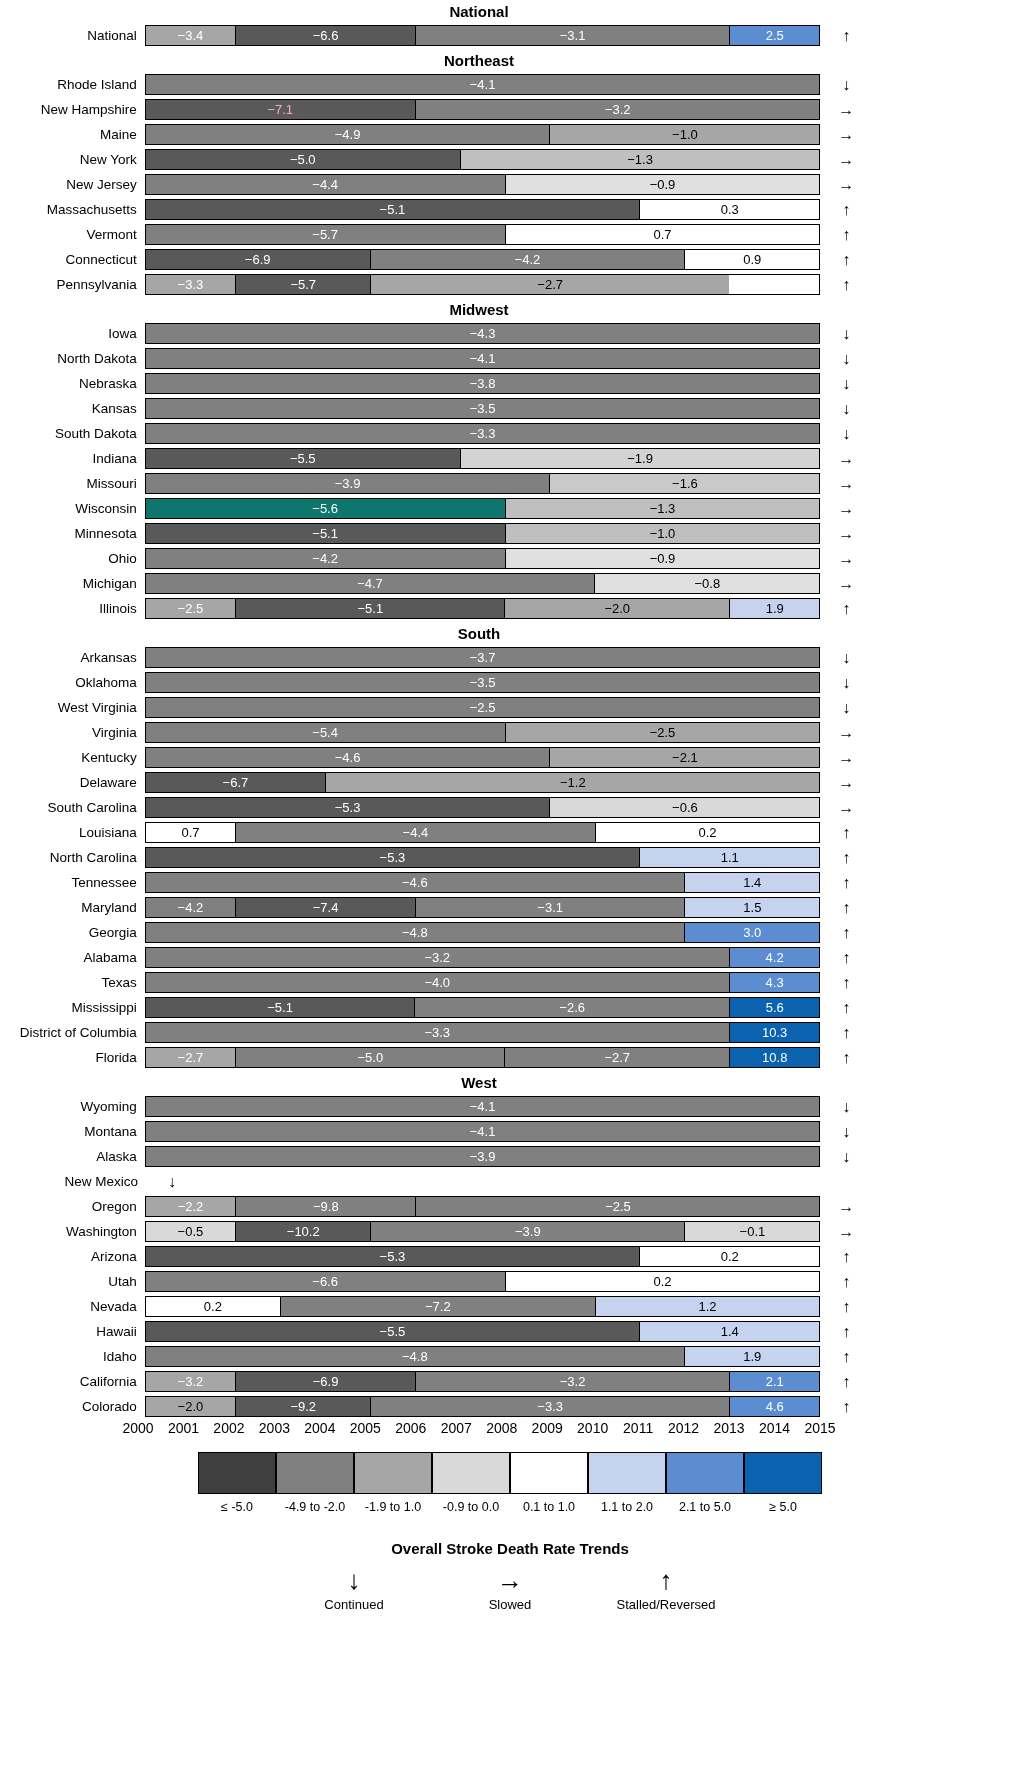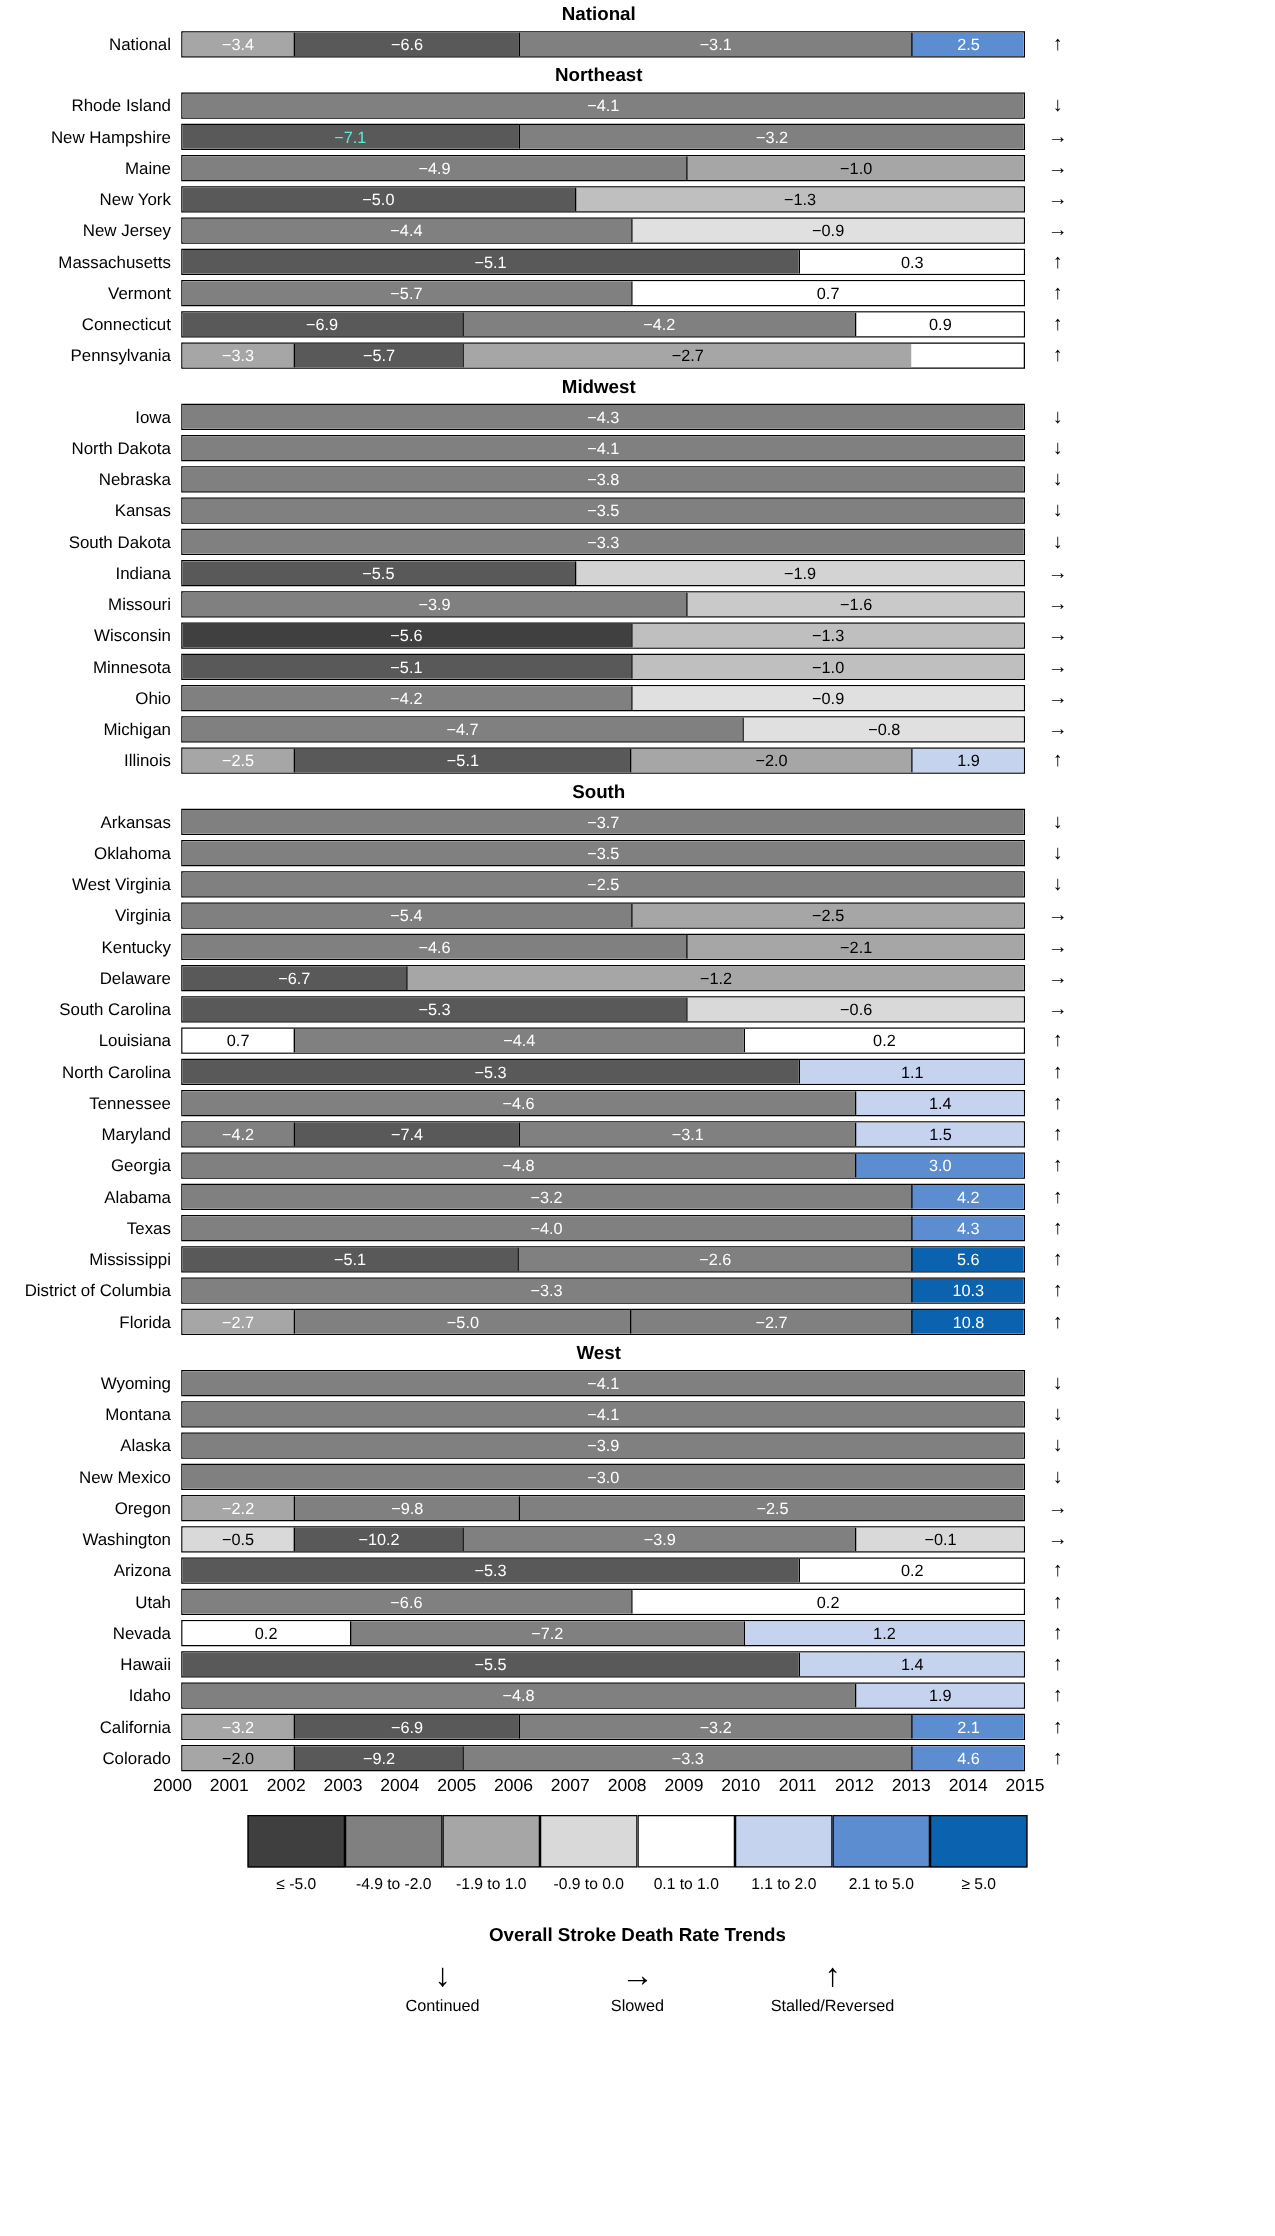--- a/index.html
+++ b/index.html
@@ -53,21 +53,21 @@
       <div class="row">
         <div class="lbl">Rhode Island</div>
         <div class="bars">
           <div class="seg" style="flex: 15 0 0px; background: rgb(128, 128, 128); color: rgb(255, 255, 255);">−4.1</div>
         </div>
         <div class="arrowcell">↓</div>
       </div>
       <div class="row">
         <div class="lbl">New Hampshire</div>
         <div class="bars">
-          <div class="seg" style="flex: 6 0 0px; background: rgb(89, 89, 89); color: #5eead4; text-align: center;">−7.1</div>
+          <div class="seg" style="flex: 6 0 0px; background: rgb(89, 89, 89); color: #f9a8d4; text-align: center;">−7.1</div>
           <div class="seg" style="flex: 9 0 0px; background: rgb(128, 128, 128); color: rgb(255, 255, 255);">−3.2</div>
         </div>
         <div class="arrowcell">→</div>
       </div>
       <div class="row">
         <div class="lbl">Maine</div>
         <div class="bars">
           <div class="seg" style="flex: 9 0 0px; background: rgb(128, 128, 128); color: rgb(255, 255, 255);">−4.9</div>
           <div class="seg" style="flex: 6 0 0px; background: rgb(166, 166, 166); color: rgb(0, 0, 0);">−1.0</div>
         </div>
@@ -174,21 +174,21 @@
         <div class="lbl">Missouri</div>
         <div class="bars">
           <div class="seg" style="flex: 9 0 0px; background: rgb(128, 128, 128); color: rgb(255, 255, 255);">−3.9</div>
           <div class="seg" style="flex: 6 0 0px; background: rgb(201, 201, 201); color: rgb(0, 0, 0);">−1.6</div>
         </div>
         <div class="arrowcell">→</div>
       </div>
       <div class="row">
         <div class="lbl">Wisconsin</div>
         <div class="bars">
-          <div class="seg" style="flex: 8 0 0px; background: #404040; color: rgb(255, 255, 255);">−5.6</div>
+          <div class="seg" style="flex: 8 0 0px; background: #0f766e; color: rgb(255, 255, 255);">−5.6</div>
           <div class="seg" style="flex: 7 0 0px; background: rgb(191, 191, 191); color: rgb(0, 0, 0);">−1.3</div>
         </div>
         <div class="arrowcell">→</div>
       </div>
       <div class="row">
         <div class="lbl">Minnesota</div>
         <div class="bars">
           <div class="seg" style="flex: 8 0 0px; background: rgb(89, 89, 89); color: rgb(255, 255, 255);">−5.1</div>
           <div class="seg" style="flex: 7 0 0px; background: rgb(191, 191, 191); color: rgb(0, 0, 0);">−1.0</div>
         </div>
@@ -381,23 +381,20 @@
       </div>
       <div class="row">
         <div class="lbl">Alaska</div>
         <div class="bars">
           <div class="seg" style="flex: 15 0 0px; background: rgb(128, 128, 128); color: rgb(255, 255, 255);">−3.9</div>
         </div>
         <div class="arrowcell">↓</div>
       </div>
       <div class="row">
         <div class="lbl">New Mexico</div>
-        <div class="bars">
-          <div class="seg" style="flex: 15 0 0px; background: rgb(128, 128, 128); color: rgb(255, 255, 255);">−3.0</div>
-        </div>
         <div class="arrowcell">↓</div>
       </div>
       <div class="row">
         <div class="lbl">Oregon</div>
         <div class="bars">
           <div class="seg" style="flex: 2 0 0px; background: rgb(166, 166, 166); color: rgb(255, 255, 255); text-align: center;">−2.2</div>
           <div class="seg" style="flex: 4 0 0px; background: rgb(128, 128, 128); color: rgb(255, 255, 255);">−9.8</div>
           <div class="seg" style="flex: 9 0 0px; background: rgb(128, 128, 128); color: rgb(255, 255, 255);">−2.5</div>
         </div>
         <div class="arrowcell">→</div>

